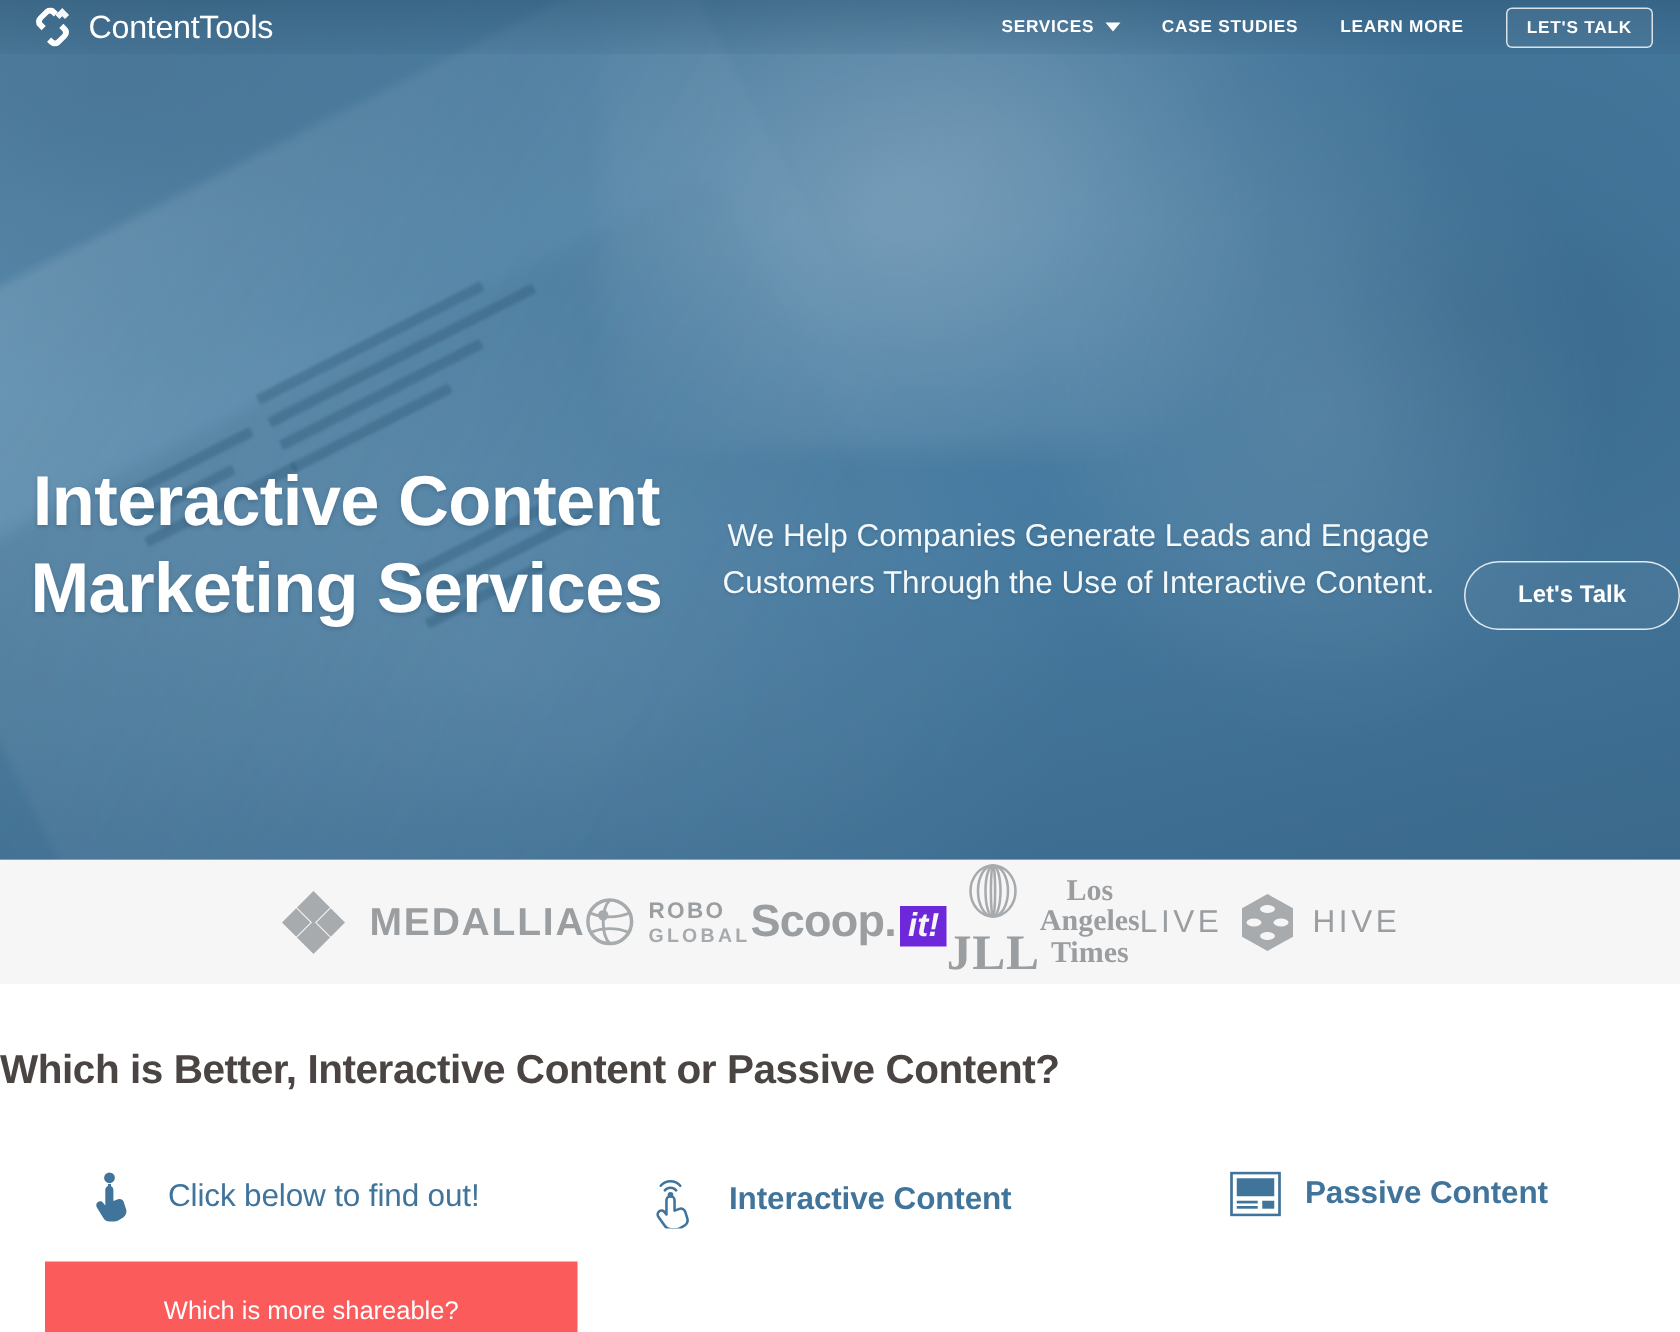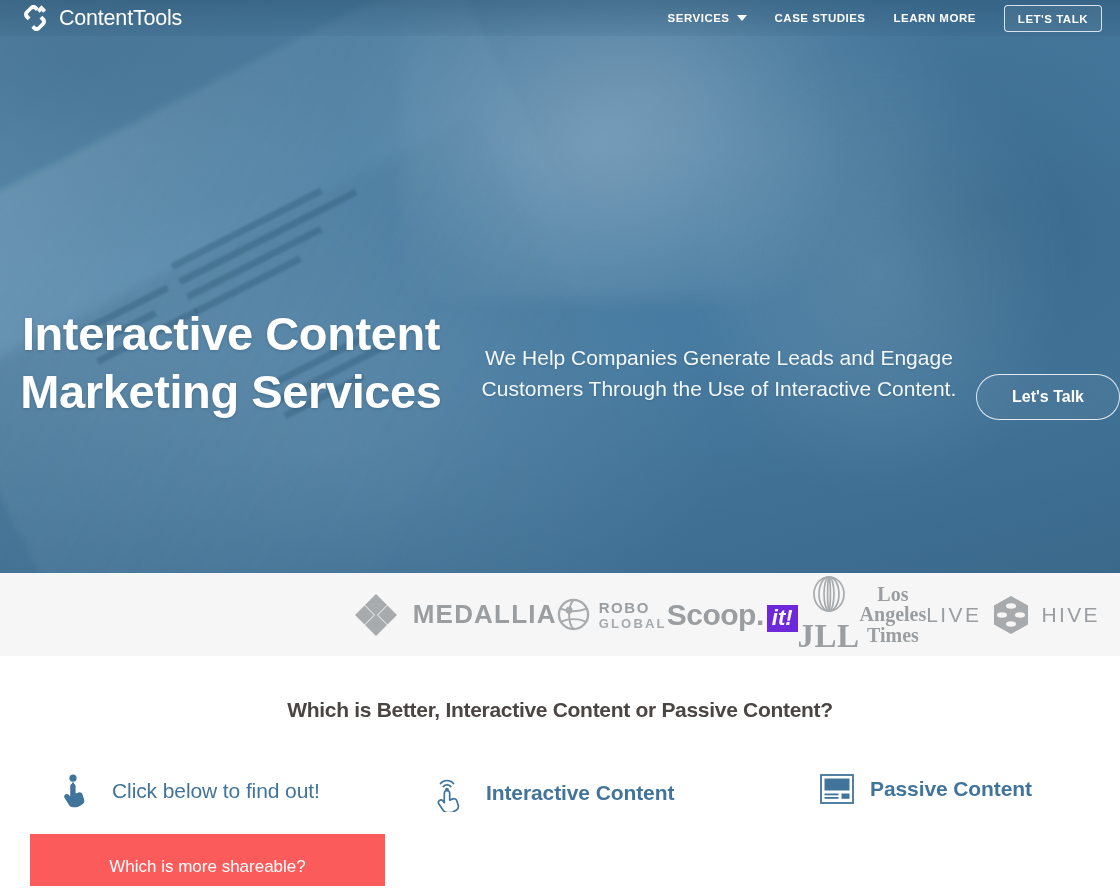--- a/index.html
+++ b/index.html
@@ -146,22 +146,22 @@
     color:#ffffff; font-size:16px; font-weight:700;
     cursor:pointer;
     background:rgba(255,255,255,.04);
     white-space:nowrap;
   }
 
   
   .logobar {
     width:1120px; height:83px;
     background:#f6f6f6;
-    display:flex; align-items:center; justify-content:flex-end;
-    padding:0 20px;
+    display:flex; align-items:center; justify-content:center;
+    padding:0 0;
   }
   .logo-item { display:flex; align-items:center; justify-content:center; color:#a2a6a9; }
 
   .lg-medallia { gap:14px; }
   .lg-medallia .dia { width:46px; height:46px; flex:0 0 auto; }
   .lg-medallia .txt { font-size:26px; font-weight:700; letter-spacing:1.2px; color:#9a9ea1; }
 
   .lg-robo { gap:9px; }
   .lg-robo .globe { width:33px; height:33px; flex:0 0 auto; }
   .lg-robo .rl { display:flex; flex-direction:column; line-height:1; }
@@ -186,22 +186,22 @@
     line-height:1.02; font-size:20px; font-weight:700;
   }
 
   .lg-hive { gap:9px; }
   .lg-hive .txt { font-size:21px; font-weight:400; letter-spacing:2.4px; color:#9a9ea1; }
   .lg-hive .hex { width:42px; height:40px; flex:0 0 auto; }
 
   
   .compare { width:1120px; background:#ffffff; padding-top:42px; }
   .compare-title {
-    text-align:center; color:#4a4442;
-    font-size:21px; font-weight:700; letter-spacing:-.3px;
+    text-align:left; color:#4a4442;
+    font-size:27px; font-weight:700; letter-spacing:-.3px;
   }
   .compare-cols {
     display:flex; align-items:flex-start;
     margin-top:52px;
     padding:0 24px 0 62px;
   }
   .col { display:flex; align-items:center; }
   .col-1 { width:372px; }
   .col-2 { width:386px; }
   .col-3 { flex:1; }

